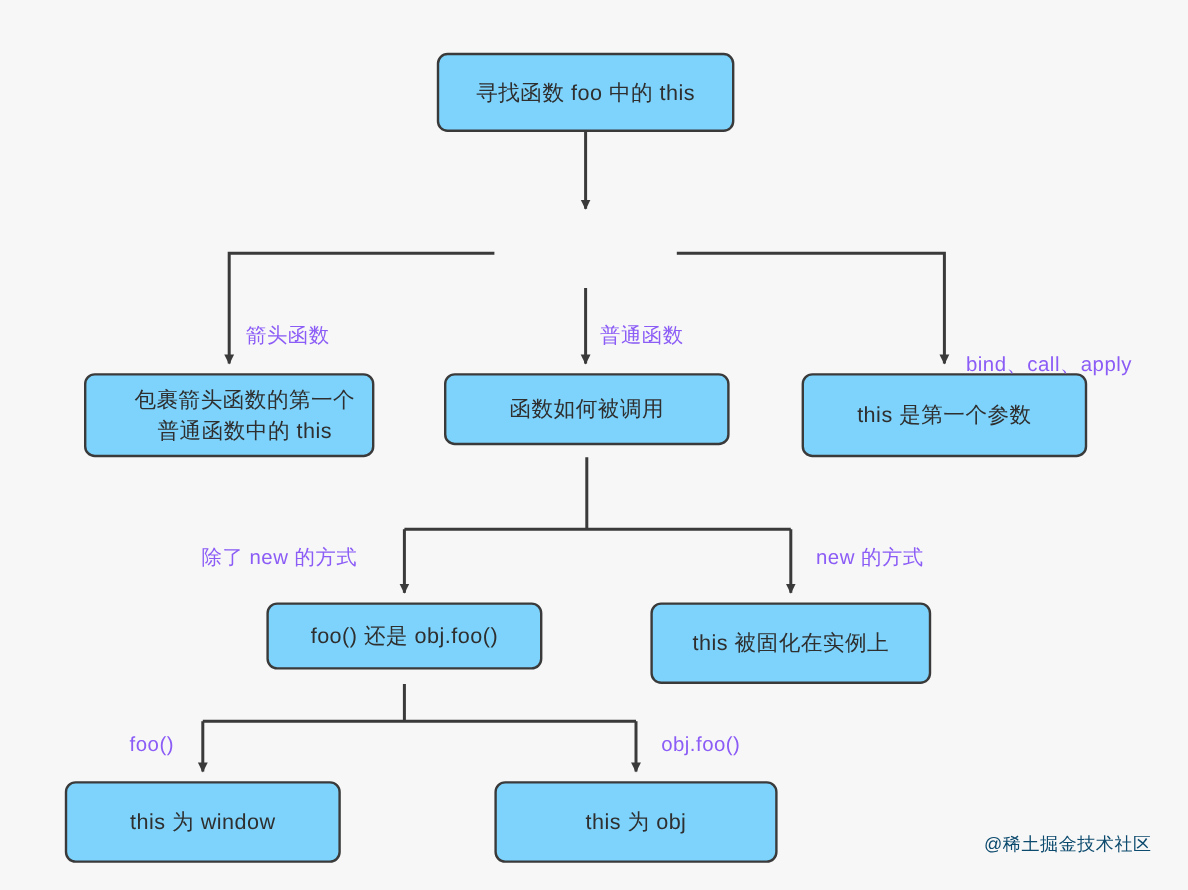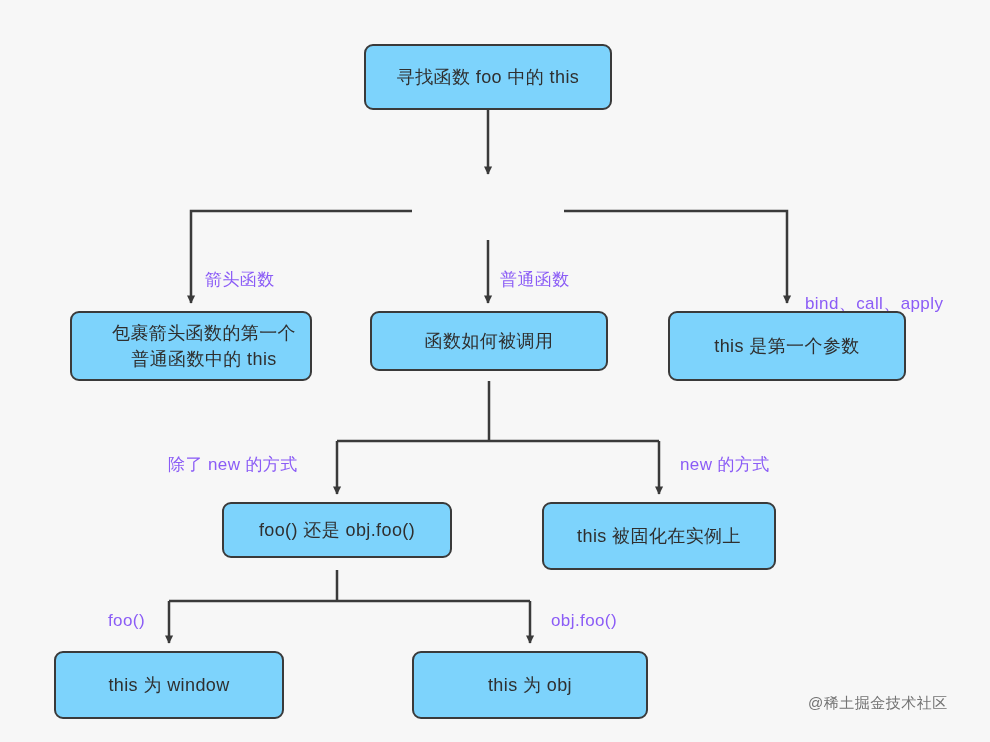--- a/index.html
+++ b/index.html
@@ -42,25 +42,26 @@
   .edge-label {
     position: absolute;
     color: #8b5cf6;
     font-size: 17px;
     letter-spacing: 0.4px;
     white-space: nowrap;
     z-index: 3;
   }
   .watermark {
     position: absolute;
-    color: #737373;
+    color: #0c4a6e;
     font-size: 15px;
     letter-spacing: 0.5px;
     white-space: nowrap;
     z-index: 3;
+    margin-left: 12px;
   }
 </style>
 </head>
 <body>
 
 <div id="canvas">
 
   <svg id="edges" viewBox="0 0 990 742" xmlns="http://www.w3.org/2000/svg">
     <defs>
       <marker id="arrowhead" markerWidth="9" markerHeight="9" refX="7.6" refY="4.5" orient="auto" markerUnits="userSpaceOnUse">

